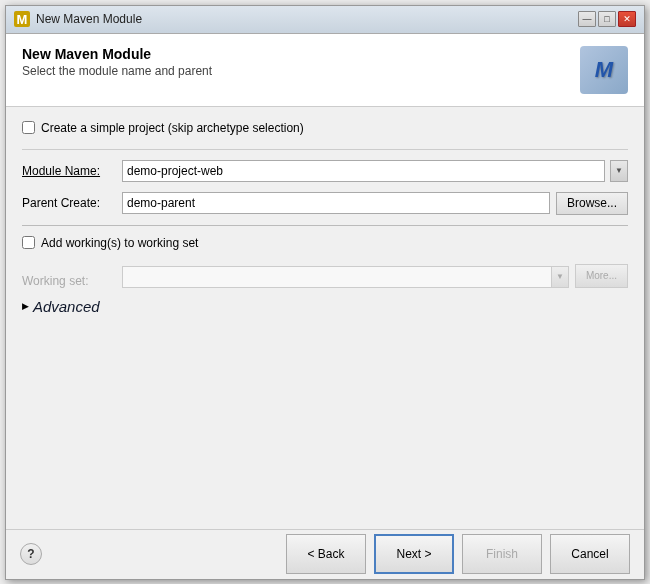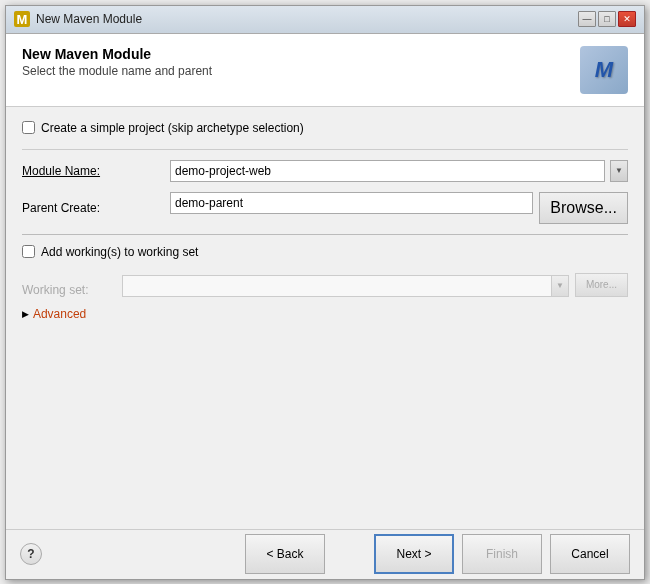--- a/index.html
+++ b/index.html
@@ -158,38 +158,37 @@
     .checkbox-label {
       color: #000;
       font-size: 12px;
       text-align: center;
     }
 
     .form-row {
       display: flex;
       align-items: center;
       margin-bottom: 10px;
-      gap: 48px;
     }
 
     .form-label {
       width: 100px;
       font-size: 12px;
       color: #000;
       flex-shrink: 0;
     }
 
     .form-label.underlined {
       text-decoration: underline;
     }
 
     .form-input-container {
       flex: 1;
       display: flex;
-      align-items: flex-start;
+      align-items: center;
       gap: 6px;
     }
 
     .form-input {
       flex: 1;
       height: 22px;
       border: 1px solid #aaa;
       background: white;
       padding: 0 4px;
       font-size: 12px;
@@ -204,26 +203,26 @@
       display: flex;
       align-items: center;
       justify-content: center;
       cursor: pointer;
       font-size: 8px;
       color: #555;
       margin-left: -1px;
     }
 
     .browse-btn {
-      height: 32px;
+      height: 23px;
       padding: 0 10px;
       border: 1px solid #aaa;
       background: linear-gradient(to bottom, #f0f0f0, #dcdcdc);
       cursor: pointer;
-      font-size: 16px;
+      font-size: 12px;
       color: #000;
       white-space: nowrap;
     }
 
     .working-set-row {
       display: flex;
       align-items: flex-end;
       margin-bottom: 10px;
       margin-top: 12px;
     }
@@ -278,22 +277,23 @@
       margin-top: 4px;
       cursor: pointer;
     }
 
     .advanced-arrow {
       font-size: 9px;
       color: #000;
     }
 
     .advanced-label {
-      font-size: 12px;
-      color: #c2410c;
+      font-size: 15px;
+      color: #0f172a;
+      font-style: italic;
     }
 
     .dialog-footer {
       background: #f0f0f0;
       border-top: 1px solid #ccc;
       height: 50px;
       display: flex;
       align-items: center;
       padding: 0 14px;
       justify-content: space-between;
@@ -336,21 +336,20 @@
     }
 
     .footer-btn.disabled {
       color: #aaa;
       cursor: default;
     }
 
     .footer-btn.active {
       border: 2px solid #4a7fc1;
       background: linear-gradient(to bottom, #f5f5f5, #dcdcdc);
-      margin-left: 41px;
     }
 
     .separator {
       height: 1px;
       background: #ccc;
       margin: 10px 0;
     }
 
     .divider-line {
       height: 1px;

